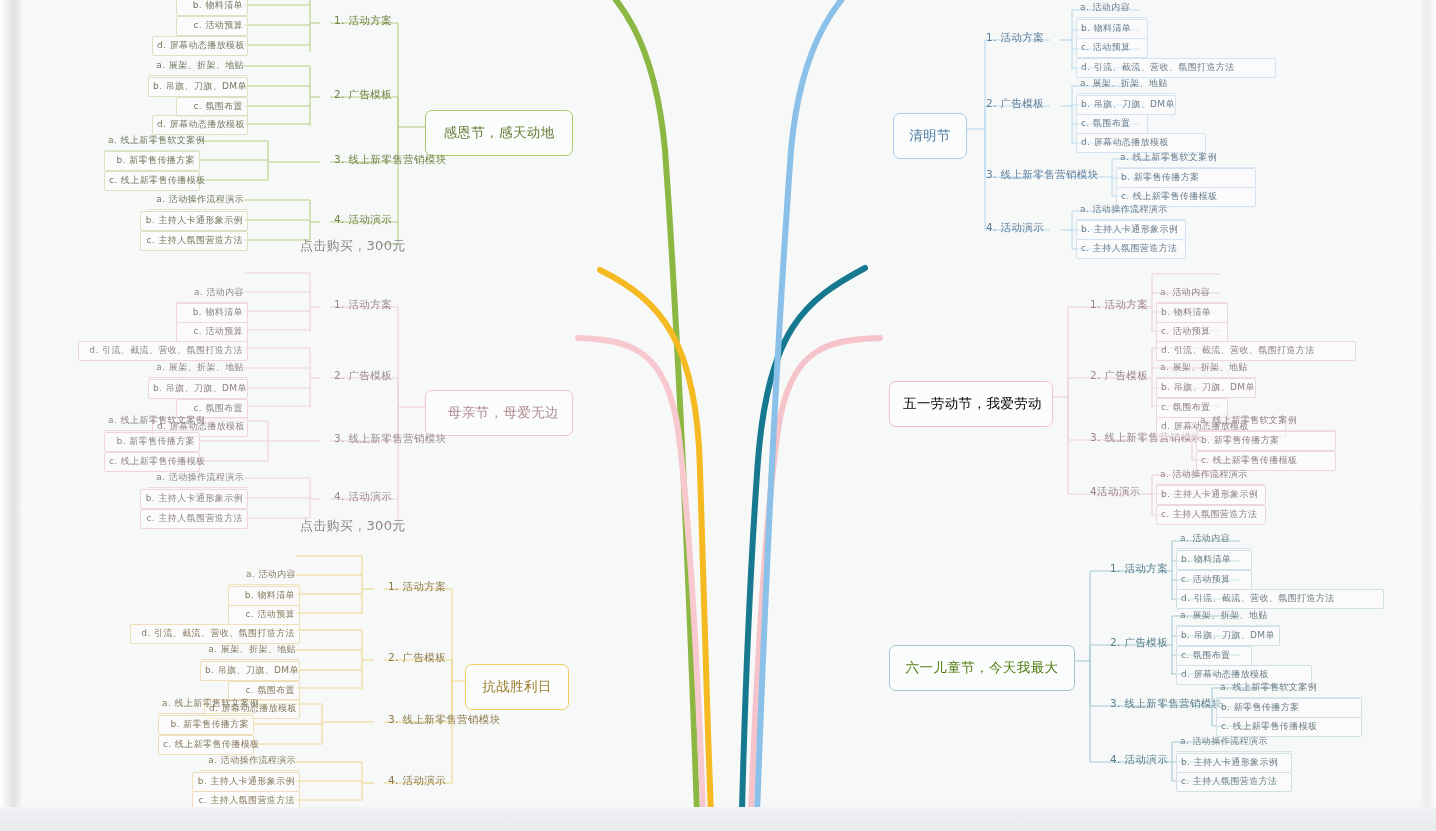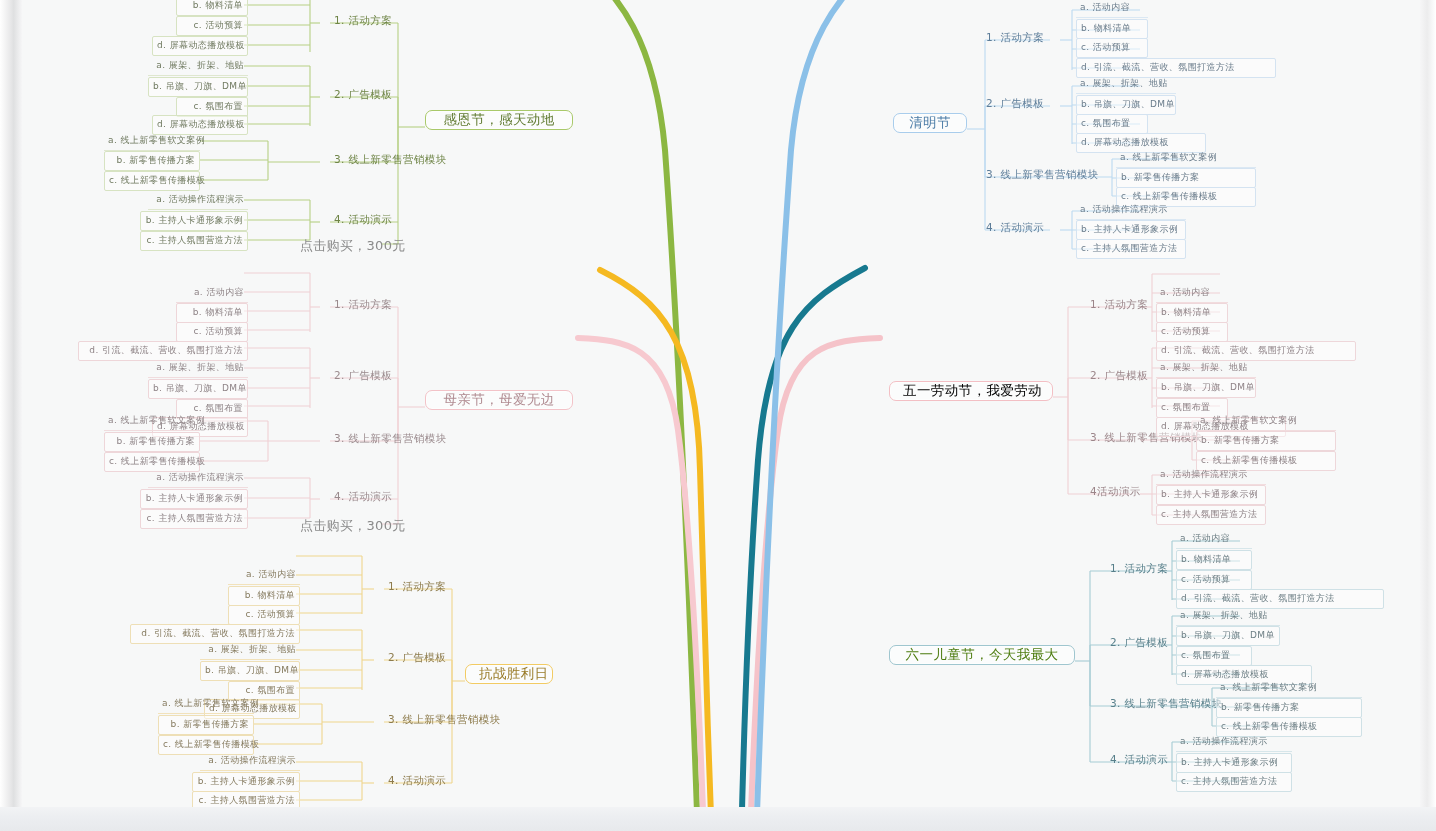--- a/index.html
+++ b/index.html
@@ -36,21 +36,21 @@
     white-space:nowrap;
     color:#3a3a3a;
     letter-spacing:.4px;
   }
   
   .topic{
     border-radius:7px;
     border:1.4px solid #cfcfcf;
     background:#fbfcfc;
     font-size:13.5px;
-    padding:0 13px;
+    padding:13px 13px;
     text-align:center;
     color:#4a4a4a;
     box-shadow:0 0 0 1px rgba(255,255,255,.6) inset;
   }
   
   .lvl2{
     font-size:10.5px;
     color:#5b5b5b;
     padding:2px 4px 3px 4px;
   }
@@ -64,21 +64,21 @@
   .leaf.boxed{
     border:1px solid #dfe3e6;
     border-radius:2px;
     background:rgba(255,255,255,.45);
   }
   .note{
     font-size:13px;color:#8a8a8a;letter-spacing:.3px;
   }
   
   .t-green  .topic{border-color:#a9c96a;color:#5f7a30;}
-  .t-pink   .topic{border-color:#f3c3c8;color:#b08b91;}
+  .t-pink   .topic{border-color:#f3c3c8;color:#b08b91;text-align:right;}
   .t-yellow .topic{border-color:#f2cb63;color:#9a7c2a;}
   .t-blue   .topic{border-color:#a9cdec;color:#4b7ba6;}
   .t-rose   .topic{border-color:#f3bfc4;color:#000000;}
   .t-teal   .topic{border-color:#9fc6cf;color:#4d7c0f;}
 
   .t-green  .leaf{border-bottom-color:#dfe7cf;color:#707a60;}
   .t-green  .leaf.boxed{border-color:#d7e3c2;}
   .t-pink   .leaf{border-bottom-color:#f0dcde;color:#8e8386;}
   .t-pink   .leaf.boxed{border-color:#eed6d9;}
   .t-yellow .leaf{border-bottom-color:#f2e2bb;color:#857a5e;}
@@ -387,21 +387,21 @@
     <div class="node leaf boxed" style="left:104px;top:452px;width:96px;text-align:right;">c. 线上新零售传播模板</div>
 
     <div class="node leaf" style="left:148px;top:469px;width:100px;text-align:right;">a. 活动操作流程演示</div>
     <div class="node leaf boxed" style="left:140px;top:489px;width:108px;text-align:right;">b. 主持人卡通形象示例</div>
     <div class="node leaf boxed" style="left:140px;top:509px;width:108px;text-align:right;">c. 主持人氛围营造方法</div>
 
     <div class="node note" style="left:300px;top:517px;">点击购买，300元</div>
   </div>
 
   <div class="branch t-yellow">
-    <div class="node topic" style="left:465px;top:664px;width:88px;">抗战胜利日</div>
+    <div class="node topic" style="left:465px;top:664px;width:104px;">抗战胜利日</div>
 
     <div class="node lvl2" style="left:384px;top:578px;">1. 活动方案</div>
     <div class="node lvl2" style="left:384px;top:649px;">2. 广告模板</div>
     <div class="node lvl2" style="left:384px;top:711px;">3. 线上新零售营销模块</div>
     <div class="node lvl2" style="left:384px;top:772px;">4. 活动演示</div>
 
     <div class="node leaf" style="left:228px;top:566px;width:72px;text-align:right;">a. 活动内容</div>
     <div class="node leaf boxed" style="left:228px;top:586px;width:72px;text-align:right;">b. 物料清单</div>
     <div class="node leaf boxed" style="left:228px;top:605px;width:72px;text-align:right;">c. 活动预算</div>
     <div class="node leaf boxed" style="left:130px;top:624px;width:170px;text-align:right;">d. 引流、截流、营收、氛围打造方法</div>

